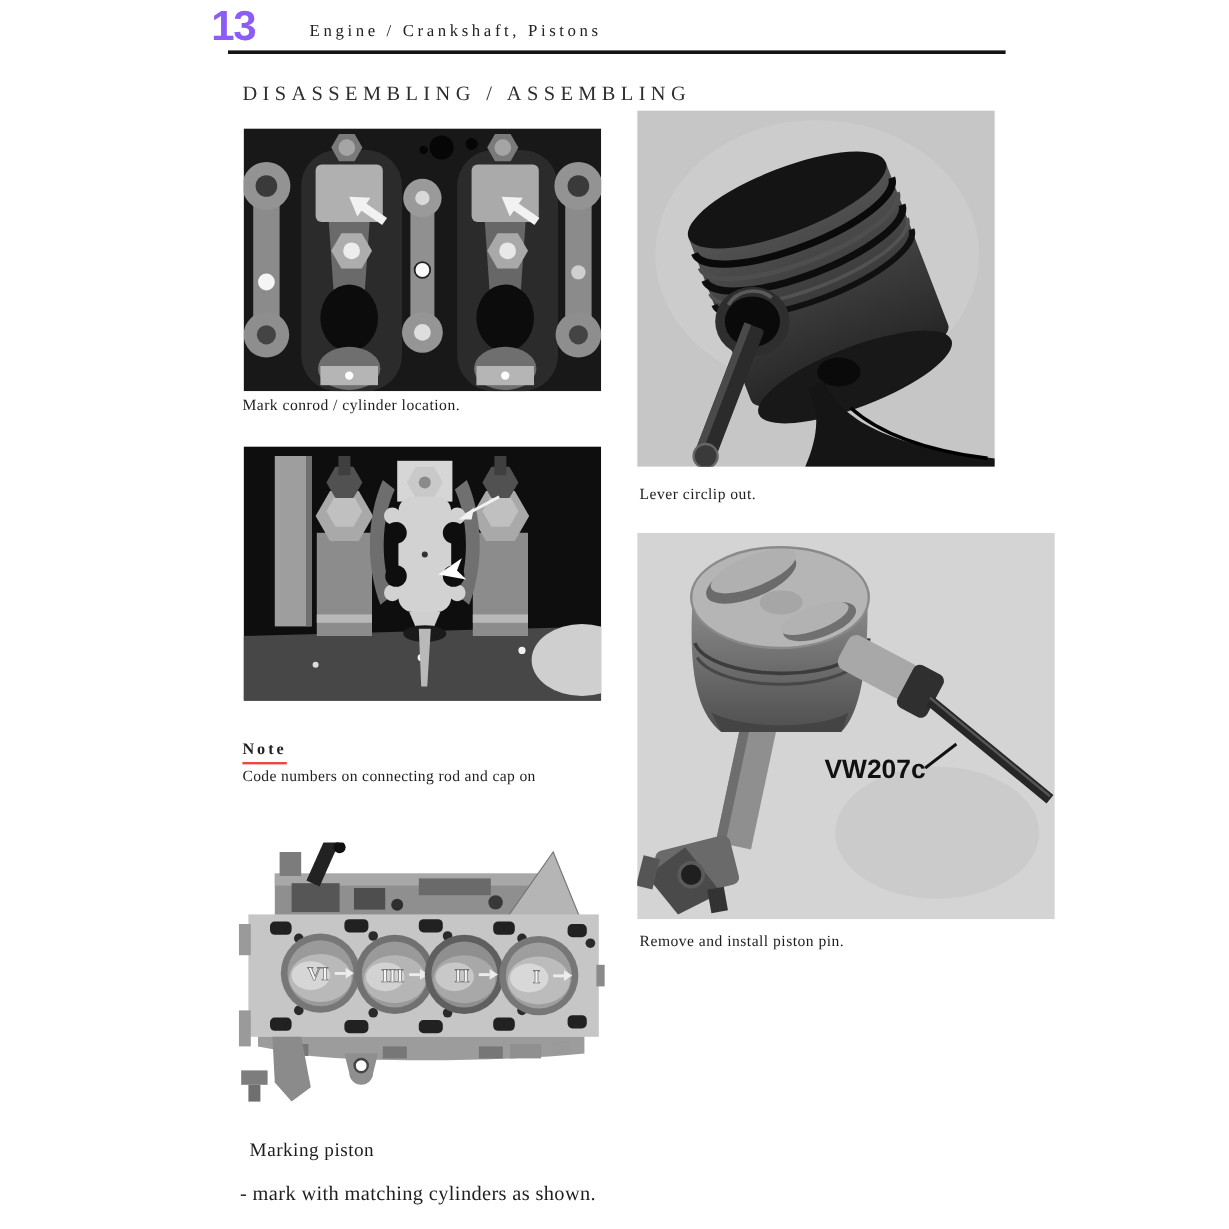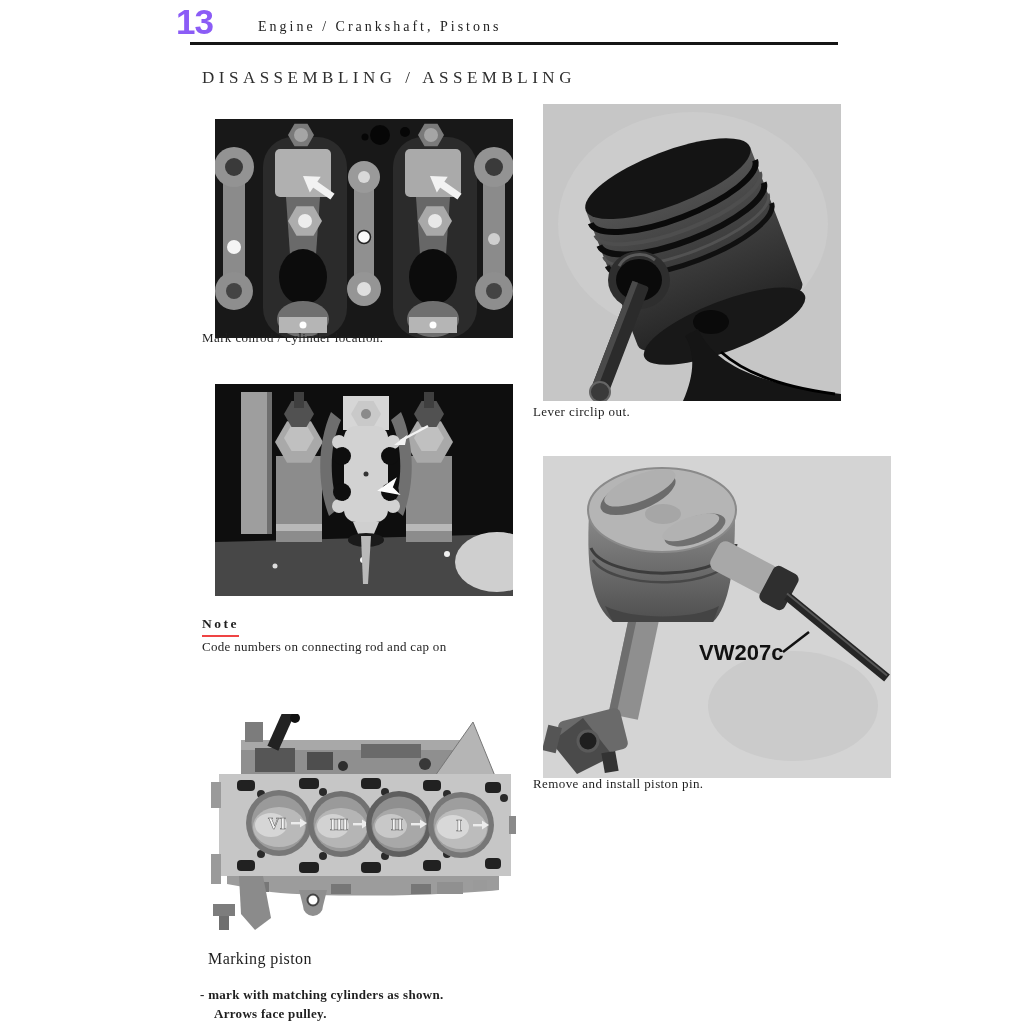--- a/index.html
+++ b/index.html
@@ -1,35 +1,35 @@
 <!DOCTYPE html>
 <html><head>
 <meta charset="utf-8">
 <style>
   html,body{margin:0;padding:0;}
   body{width:1024px;height:1024px;background:#ffffff;position:relative;overflow:hidden;
        font-family:"Liberation Serif", serif;color:#1f1f1f;}
   .abs{position:absolute;}
-  figure{margin:12px;padding:4px;}
+  figure{margin:0;padding:4px;}
   
   .chap-num{left:176px;top:2px;font-family:"Liberation Sans",sans-serif;font-weight:700;
             font-size:35px;letter-spacing:-1px;color:#8b5cf6;}
   .chap-title{left:258px;top:19px;font-size:14px;letter-spacing:3px;color:#222;}
   .header-rule{left:190px;top:42px;width:648px;height:3px;background:#151515;}
   
   .sec-heading{left:202px;top:68px;font-size:17px;letter-spacing:4.5px;color:#2e2e2e;}
   .caption{font-size:13px;letter-spacing:0.4px;color:#1e1e1e;}
   .cap1{left:202px;top:330px;}
   .cap-circlip{left:533px;top:404px;}
   .cap-pin{left:533px;top:776px;}
   .note-heading{left:202px;top:616px;font-size:13.5px;letter-spacing:2.5px;}
   .note-heading span{border-bottom:2px solid #ef4444;padding-bottom:4px;font-weight:bold;}
   .note-body{left:202px;top:637px;width:330px;font-size:13px;line-height:20px;letter-spacing:0.3px;}
   .marking-heading{left:208px;top:950px;font-size:16px;letter-spacing:0.4px;}
-  .marking-item{left:200px;top:985px;font-size:13px;line-height:19px;letter-spacing:0.3px;font-weight:bold;}
+  .marking-item{left:200px;top:985px;font-size:17px;line-height:19px;letter-spacing:0.3px;}
   .marking-item .l2{padding-left:14px;}
   
   .photo1{left:199px;top:103px;width:298px;height:219px;}
   .photo2{left:199px;top:368px;width:298px;height:212px;}
   .photo3{left:195px;top:698px;width:305px;height:232px;}
   .photo4{left:527px;top:88px;width:298px;height:297px;}
   .photo5{left:527px;top:440px;width:348px;height:322px;}
   svg{display:block;}
   .roman{font-family:"Liberation Serif",serif;font-weight:700;}
   .toollbl{font-family:"Liberation Sans",sans-serif;font-weight:700;}
@@ -287,21 +287,20 @@
   <rect x="2" y="190" width="22" height="12" fill="#7d7d7d"></rect>
       <rect x="8" y="202" width="10" height="14" fill="#6f6f6f"></rect>
   <rect x="226" y="168" width="26" height="12" fill="#909090"></rect>
       <rect x="262" y="166" width="14" height="10" fill="#9a9a9a"></rect>
 </svg>
 </figure>
 
 <div class="abs caption marking-heading">Marking piston</div>
 <div class="abs marking-item">
   <div>- mark with matching cylinders as shown.</div>
-  <div class="l2">Arrows face pulley.</div>
 </div>
 
 <figure class="abs photo4">
 <svg viewBox="0 0 298 297" width="298" height="297">
   <defs>
     <linearGradient id="p4body" x1="0" y1="0" x2="0" y2="1">
       <stop offset="0" stop-color="#565656"></stop>
           <stop offset="1" stop-color="#232323"></stop>
     </linearGradient>
   </defs>

